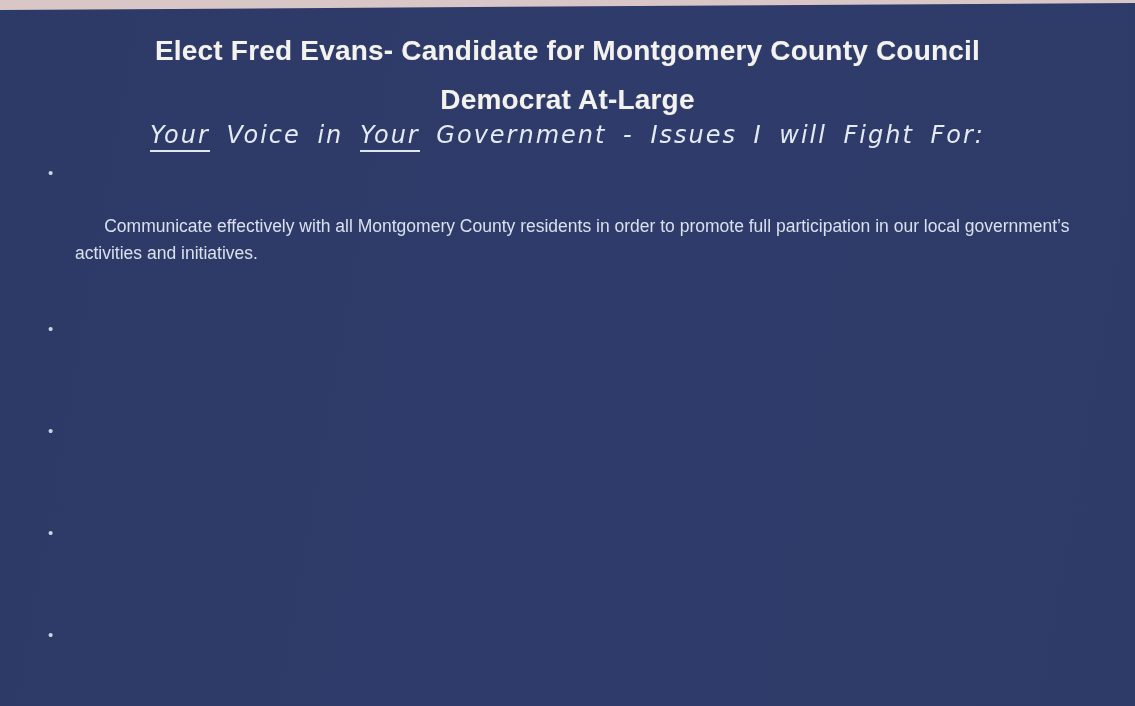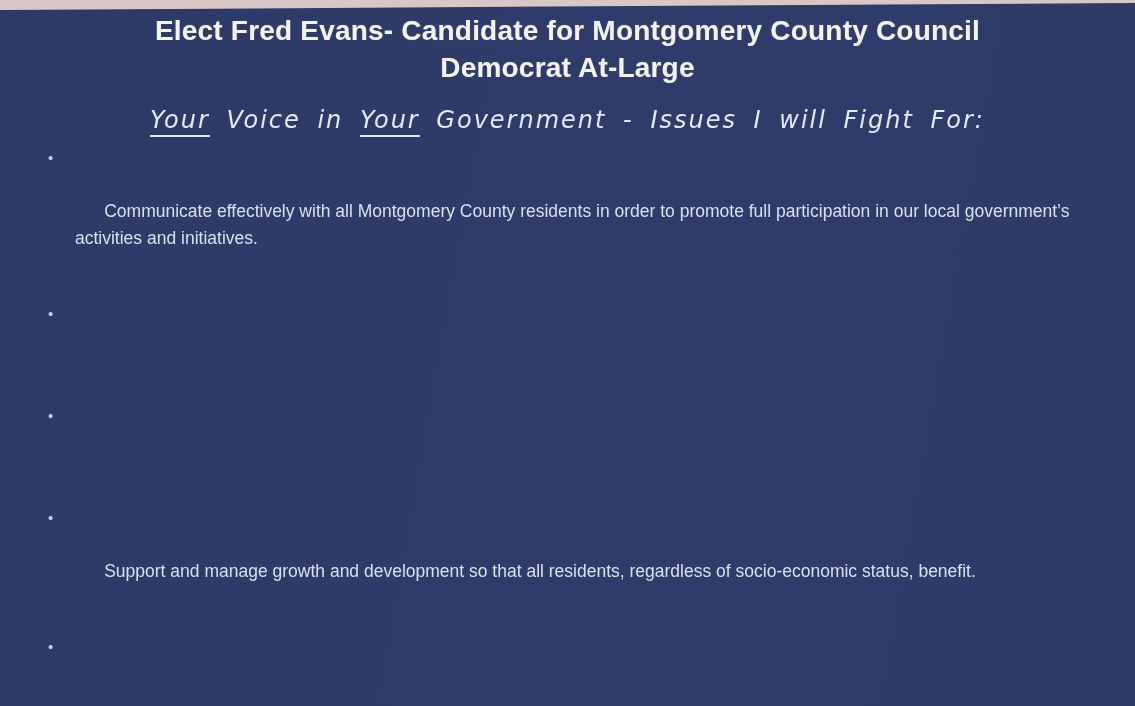--- a/index.html
+++ b/index.html
@@ -10,42 +10,42 @@
     position: relative;
     overflow: hidden;
     font-family: "Liberation Sans", sans-serif;
   }
   .flyer {
     position: relative;
     width: 100%;
     height: 100%;
     background: linear-gradient(100deg, #2d3966 0%, #2f3b6a 55%, #2e3a67 100%);
     box-sizing: border-box;
-    padding-top: 14px;
+    padding-top: 34px;
   }
   .scan-edge {
     position: absolute;
     top: 0; left: 0;
     width: 100%; height: 10px;
     background: #d9c6c7;
     clip-path: polygon(0 0, 100% 0, 100% 30%, 0 100%);
   }
   .title-line {
     margin: 0;
     text-align: center;
     color: #f3f2ee;
     font-size: 28px;
     line-height: 34px;
     font-weight: bold;
     letter-spacing: 0.2px;
     text-shadow: 0 0 1px rgba(255,255,255,0.25);
   }
-  .title-line.second { margin-top: 3px; }
+  .title-line.second { margin-top: 15px; }
   .tagline {
-    margin-top: 20px;
+    margin-top: 3px;
     text-align: center;
     color: #e4eaf5;
     font-family: "DejaVu Sans", cursive;
     font-style: italic;
     font-size: 24px;
     line-height: 31px;
     letter-spacing: 2px;
     word-spacing: 7px;
     font-weight: 400;
   }
@@ -93,21 +93,20 @@
       <span>Communicate effectively with all Montgomery County residents in order to promote full participation in our local government’s activities and initiatives.</span>
     </li>
     <li>
       <span class="bullet-dot">•</span>
     </li>
     <li>
       <span class="bullet-dot">•</span>
     </li>
     <li>
       <span class="bullet-dot">•</span>
-      <span>Support and manage growth and development so that all residents, regardless of socio-economic status, benefit.</span>
     </li>
     <li>
       <span class="bullet-dot">•</span>
       
     </li>
   </ul>
 
 </div>
 
 </body></html>

